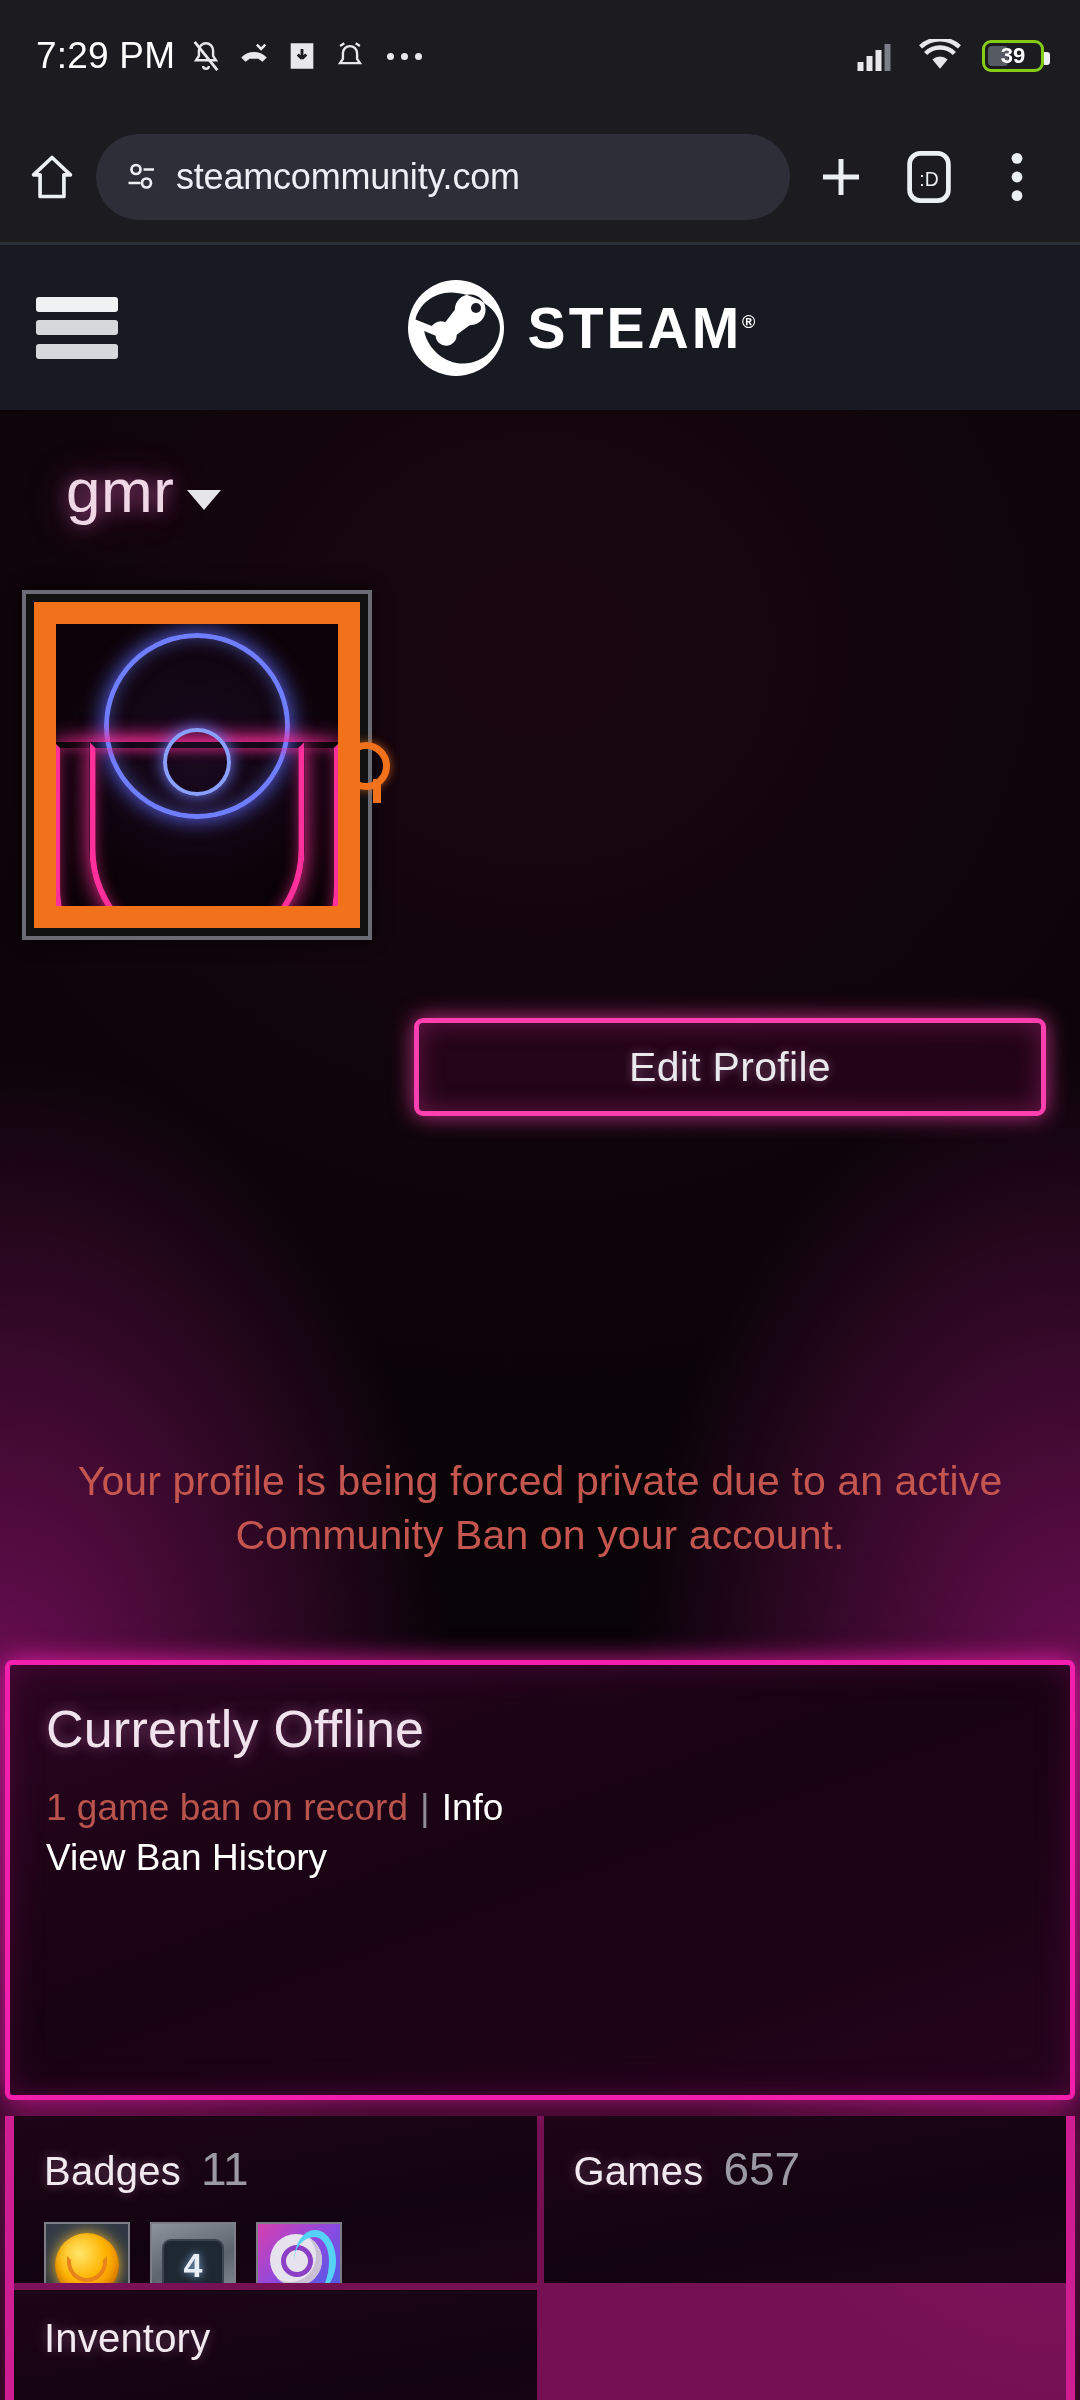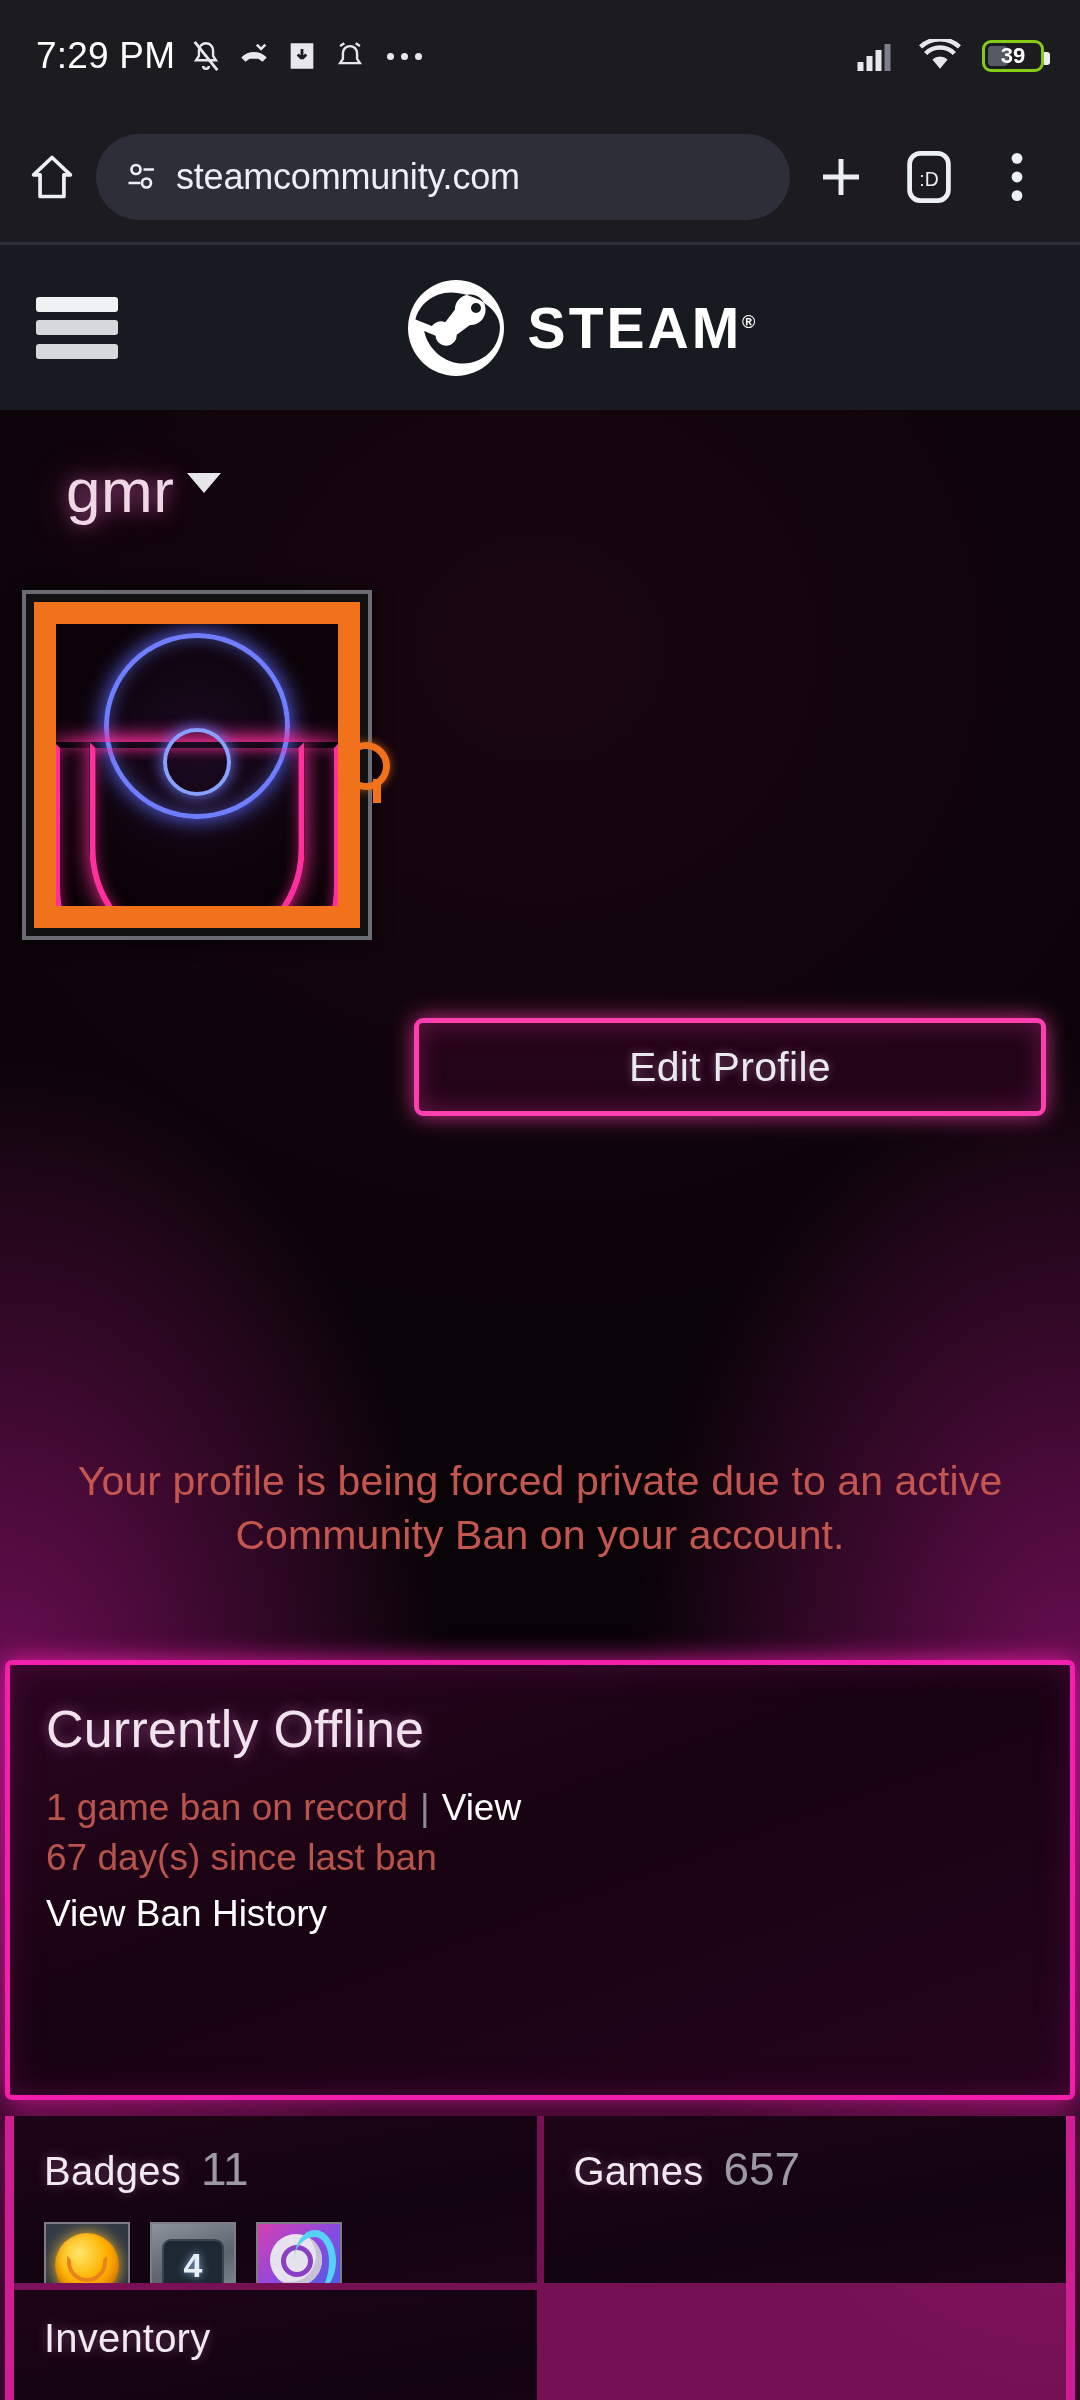--- a/index.html
+++ b/index.html
@@ -70,21 +70,21 @@
   }
   .profile:before{
     content:""; position:absolute; left:0; top:0; width:1080px; height:1990px;
     background:
       radial-gradient(60% 48% at 0% 66%, rgba(196,24,150,0.55) 0%, rgba(196,24,150,0.0) 70%),
       radial-gradient(60% 48% at 100% 66%, rgba(196,24,150,0.55) 0%, rgba(196,24,150,0.0) 70%);
     pointer-events:none;
   }
   .prof-inner{ position:relative; z-index:2; }
 
-  .username-row{ position:absolute; left:66px; top:45px; display:flex; align-items:flex-start; gap:13px;}
+  .username-row{ position:absolute; left:66px; top:45px; display:flex; align-items:center; gap:13px;}
   .username{
     font-size:62px; color:#f0d7e6; font-weight:normal;
     text-shadow:0 0 18px rgba(255,130,220,0.55), 0 0 44px rgba(255,90,200,0.35);
     letter-spacing:0.5px;
   }
   .caret{ width:0;height:0;border-left:17px solid transparent;border-right:17px solid transparent;border-top:20px solid #e6e6ea; margin-top:18px;}
 
   
   .avatar-box{
     position:absolute; left:22px; top:180px; width:350px; height:350px;
@@ -352,23 +352,22 @@
         <span>Edit Profile</span>
       </div>
 
       <div class="bannotice">Your profile is being forced private due to an active Community Ban on your account.</div>
 
       <div class="offline">
         <h2>Currently Offline</h2>
         <div class="banline">
           <span>1 game ban on record</span>
           <span class="sep">|</span>
-          <span class="info">View</span>
+          <span class="info">Info</span>
         </div>
-        <div class="banline2">67 day(s) since last ban</div>
         <div class="banhist">View Ban History</div>
       </div>
 
       <div class="grid">
 
         <div class="cell">
           <div class="cell-hd">
             <span class="cell-label">Badges</span>
             <span class="cell-count">11</span>
           </div>

